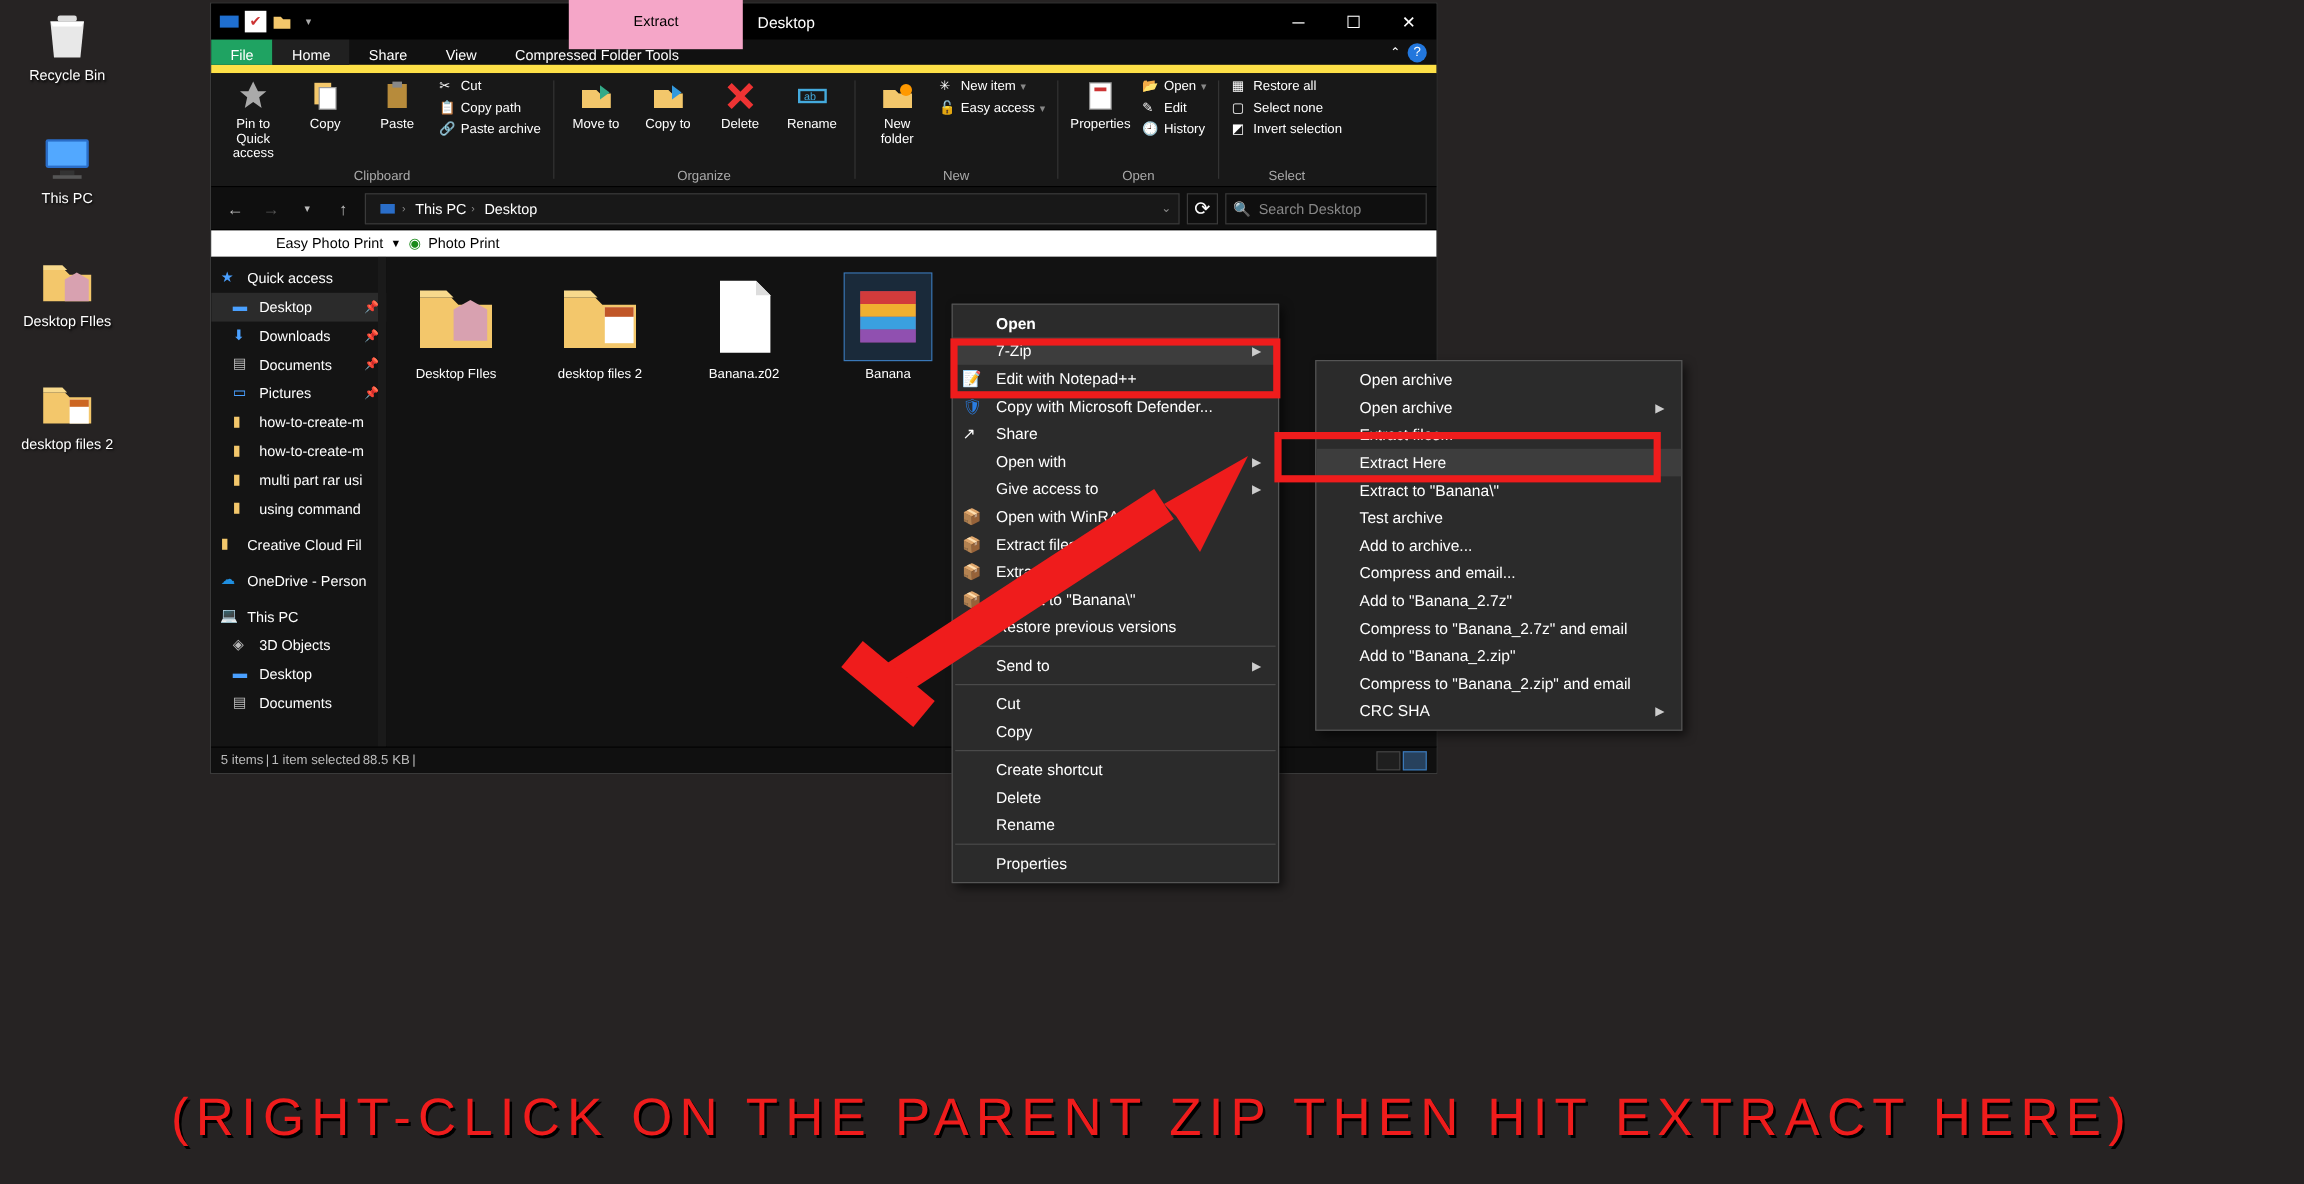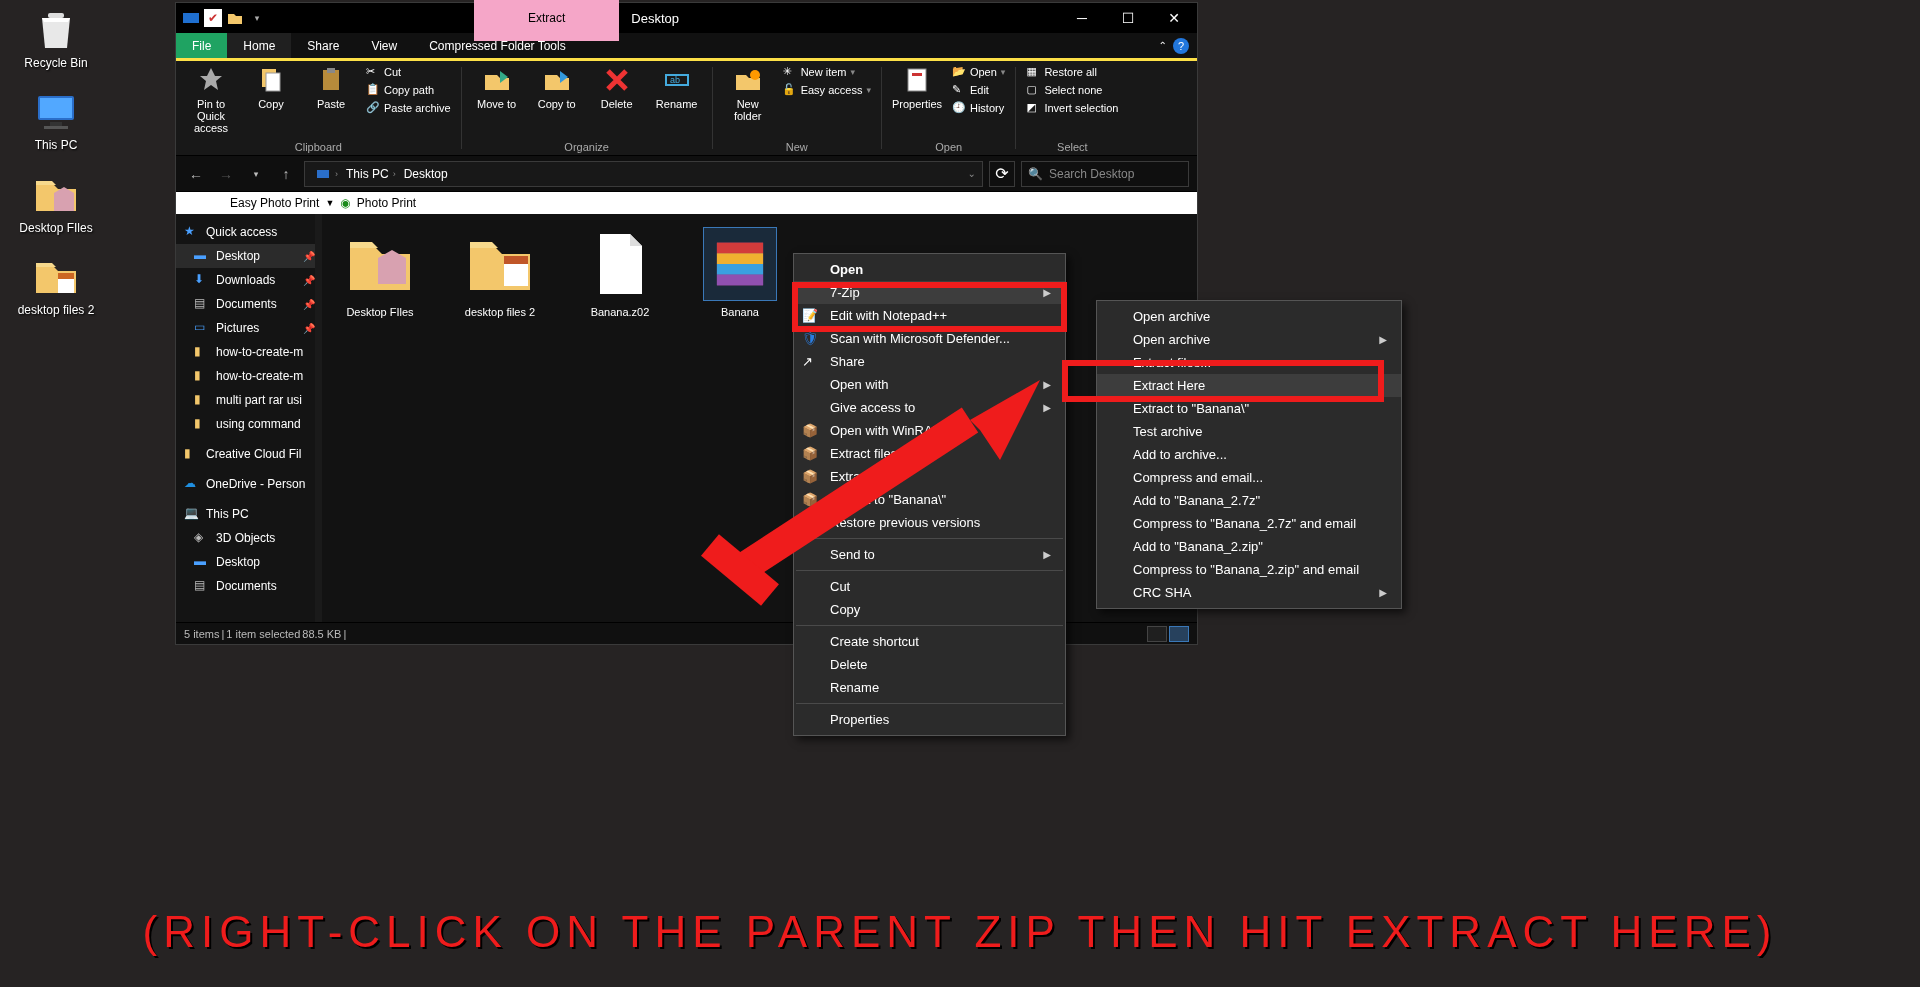--- a/index.html
+++ b/index.html
@@ -1,19 +1,19 @@
 <!DOCTYPE html>
 <html><head>
 <meta charset="utf-8">
 <style>
 * { margin: 0; padding: 0; box-sizing: border-box; font-family: "Segoe UI", Tahoma, sans-serif; }
 body { background: #262323; width: 1920px; height: 987px; overflow: hidden; position: relative; color: #fff; }
 
 
-.desktop-icons { position: absolute; left: 6px; top: 8px; width: 100px; display: flex; flex-direction: column; gap: 20px; align-items: center; }
+.desktop-icons { position: absolute; left: 6px; top: 8px; width: 100px; display: flex; flex-direction: column; gap: 40px; align-items: center; }
 .desktop-icon { width: 95px; text-align: center; cursor: default; }
 .desktop-icon .ico { width: 50px; height: 44px; margin: 0 auto 4px auto; }
 .desktop-icon .lbl { color: #fff; font-size: 12px; line-height: 1.2; text-shadow: 1px 1px 2px #000; }
 
 .ico-bin svg, .ico-pc svg, .ico-fold svg { width: 100%; height: 100%; }
 
 
 .explorer { position: absolute; left: 175px; top: 2px; width: 1023px; height: 643px; background: #0b0b0b; border: 1px solid #3a3a3a; }
 
 
@@ -21,21 +21,21 @@
 .tb-left { display:flex; align-items:center; gap:6px; padding-left:6px; }
 .qat { display:flex; gap:4px; align-items:center; }
 .qat .qbtn { width:18px; height:18px; display:flex; align-items:center; justify-content:center; font-size:12px; }
 .ribbon-contextual { margin-left: 208px; display:flex; align-items:center; }
 .ctx-tab { background:#f5a6c8; color:#000; padding:16px 54px; font-size:12px; }
 .win-title { margin-left: 12px; align-self:center; font-size:13px; color:#fff; }
 .win-ctrl { margin-left:auto; display:flex; }
 .wc { width:46px; display:flex; align-items:center; justify-content:center; font-size:14px; }
 
 
-.ribbon-tabs { height:28px; background:#111; display:flex; border-bottom:3px solid #fde047; }
+.ribbon-tabs { height:28px; background:#111; display:flex; border-bottom:7px solid #fde047; }
 .rtab { padding:6px 16px; font-size:12px; }
 .rtab.file { background:#1fa362; color:#fff; }
 .rtab.active { background:#202020; }
 .ribbon-tabs .spacer { flex:1; }
 .ribbon-more { padding:6px 8px; display:flex; align-items:center; gap:6px; }
 .ribbon-more .caret { font-size:10px; color:#fff; }
 .ribbon-more .help { width:16px; height:16px; border-radius:50%; background:#2277dd; color:#fff; font-size:11px; display:flex; align-items:center; justify-content:center; }
 
 
 .ribbon { height:95px; background:#181818; display:flex; border-bottom:1px solid #000; }
@@ -516,21 +516,21 @@
   <div class="citem hover">
       <span>7-Zip</span>
       <span class="arrow">▶</span>
     </div>
   <div class="citem">
       <span class="cicon">📝</span>
       <span>Edit with Notepad++</span>
     </div>
   <div class="citem">
       <span class="cicon" style="color:#2a7de1">🛡</span>
-      <span>Scan with Microsoft Defender...</span>
+      <span>Copy with Microsoft Defender...</span>
     </div>
   <div class="citem">
       <span class="cicon">↗</span>
       <span>Share</span>
     </div>
   <div class="citem">
       <span>Open with</span>
       <span class="arrow">▶</span>
     </div>
   <div class="citem">

